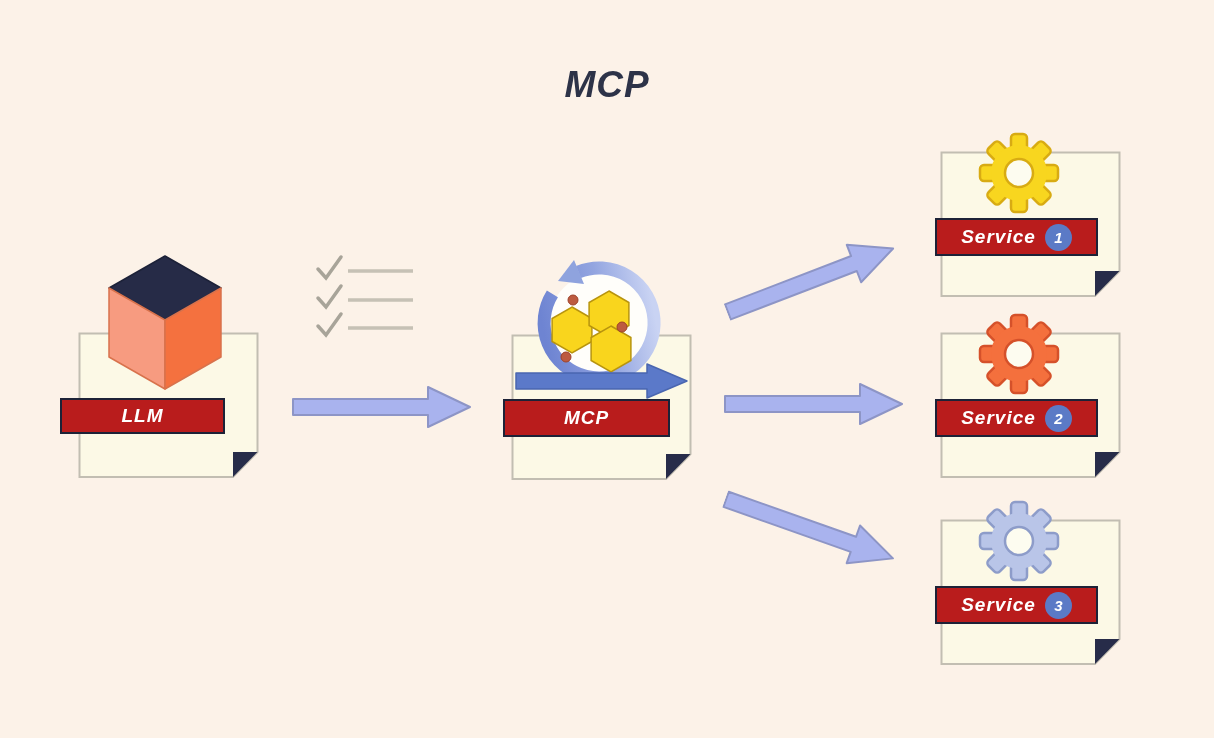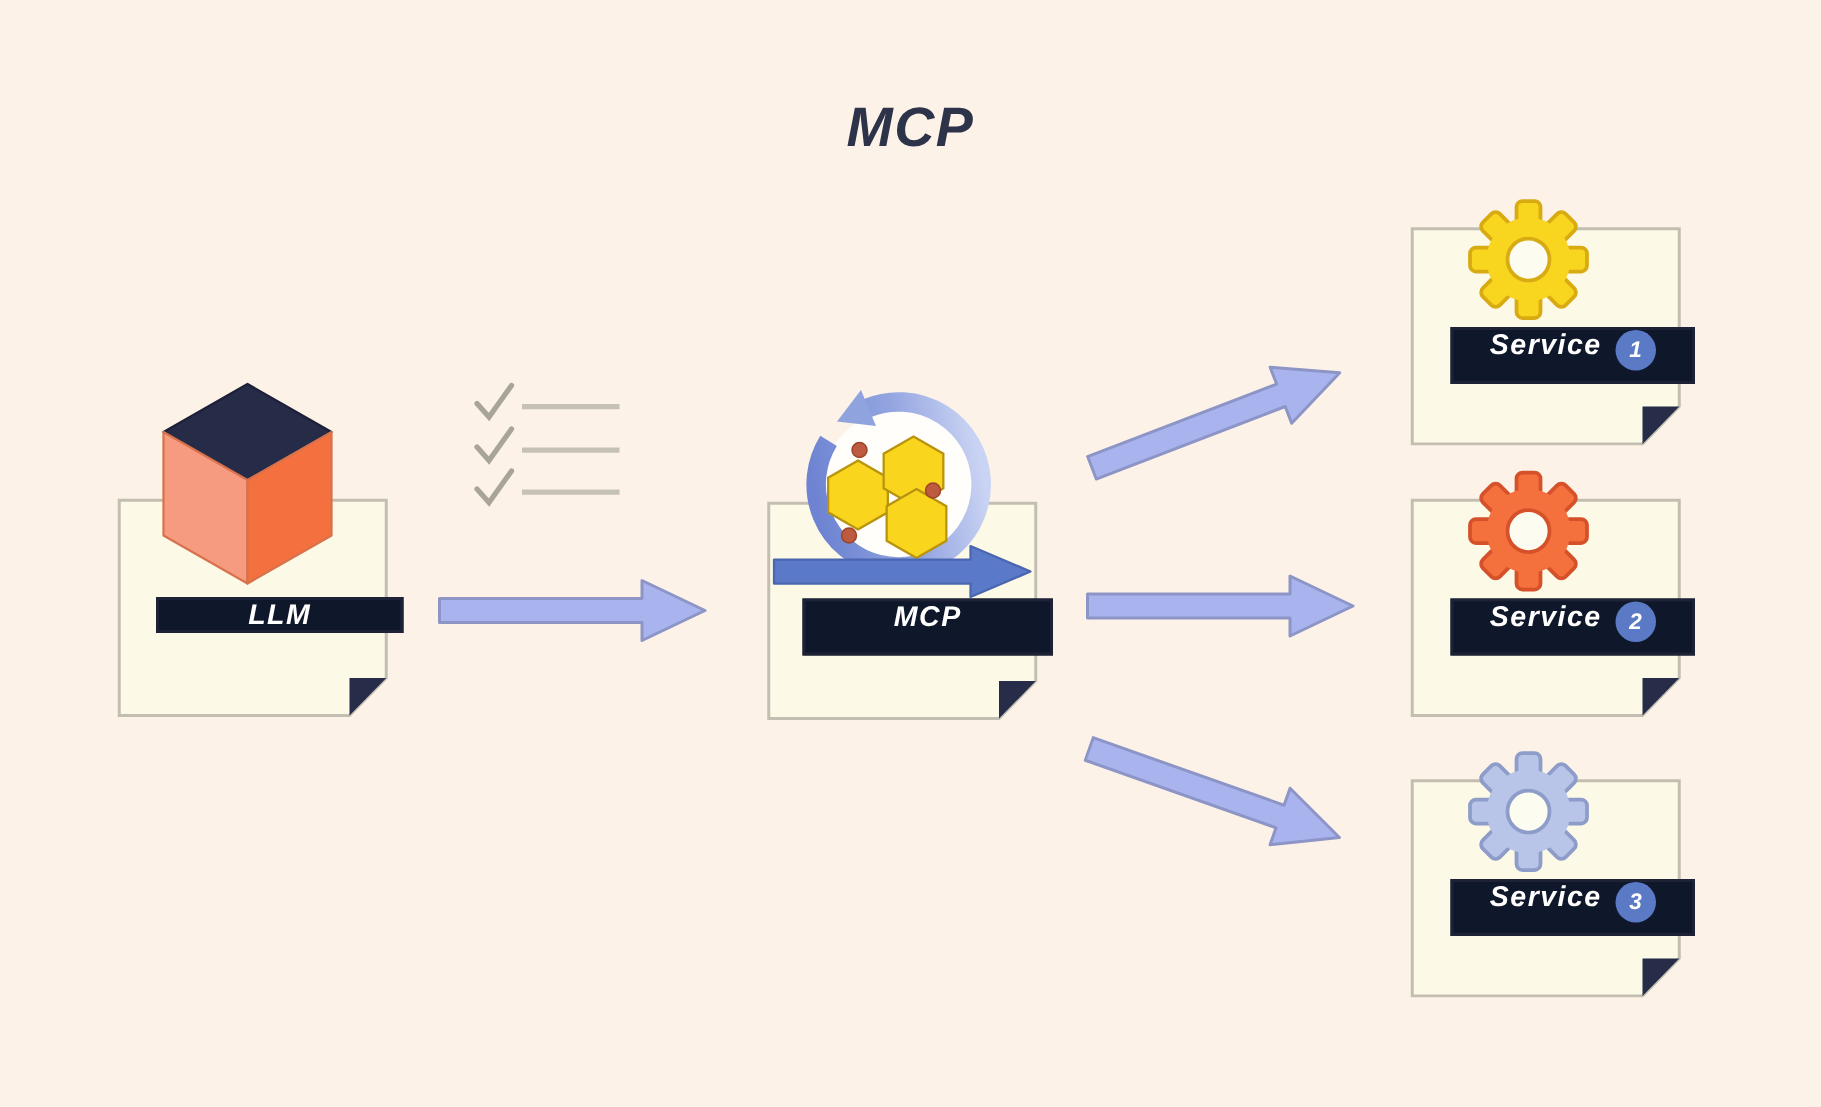--- a/index.html
+++ b/index.html
@@ -4,23 +4,23 @@
 <style>
   html,body{margin:0;padding:0;}
   body{font-family:"Liberation Sans", sans-serif; background:#fcf2e8;}
   .canvas{position:relative;width:1214px;height:738px;background:#fcf2e8;overflow:hidden;font-style:italic;}
   .abs{position:absolute;}
   .diagram-title{
     position:absolute;left:0;top:64px;width:1214px;text-align:center;
     font-size:37px;font-weight:bold;letter-spacing:1px;color:#2d3348;
   }
   .label-bar{
-    position:absolute;box-sizing:border-box;background:#0f172a;border:2px solid #1d2237;
-    display:flex;justify-content:center;gap:9px;
-    color:#ffffff;font-weight:bold;font-size:19px;letter-spacing:1px;margin-left:32px;
+    position:absolute;box-sizing:border-box;background:#b91c1c;border:2px solid #1d2237;
+    display:flex;align-items:center;justify-content:center;gap:9px;
+    color:#ffffff;font-weight:bold;font-size:19px;letter-spacing:1px;
   }
   .badge{
     width:27px;height:27px;border-radius:50%;background:#5b7ac6;
     display:flex;align-items:center;justify-content:center;
     color:#ffffff;font-size:15px;font-weight:bold;letter-spacing:0;
     flex:0 0 auto;
   }
   svg{display:block;}
 </style>
 </head>
@@ -34,21 +34,21 @@
     <path d="M1.5,1.5 H179.5 V120 L155,145 H1.5 Z" fill="#fcf9e6" stroke="#c2beb2" stroke-width="2"></path>
     <path d="M155,120 H179.5 L155,145 Z" fill="#272c49"></path>
   </svg>
 
   <svg class="abs" style="left:104px;top:252px;" width="122" height="141" viewBox="0 0 122 141">
     <polygon points="61,4 117,36 61,68 5,36" fill="#262b47" stroke="#1c2138" stroke-width="1.5" stroke-linejoin="round"></polygon>
     <polygon points="5,36 61,68 61,137 5,105" fill="#f79b80" stroke="#d8724c" stroke-width="1.5" stroke-linejoin="round"></polygon>
     <polygon points="117,36 61,68 61,137 117,105" fill="#f4713f" stroke="#d8724c" stroke-width="1.5" stroke-linejoin="round"></polygon>
   </svg>
 
-  <div class="label-bar" style="left:72px;top:398px;width:165px;height:24px;">
+  <div class="label-bar" style="left:60px;top:398px;width:165px;height:36px;">
     <span>LLM</span>
   </div>
 
   <svg class="abs" style="left:310px;top:250px;" width="110" height="90" viewBox="0 0 110 90">
     <path d="M8,19 l8,9 l15,-21" stroke="#a8a499" stroke-width="3.5" fill="none" stroke-linecap="round"></path>
     <line x1="38" y1="21" x2="103" y2="21" stroke="#c6c1b5" stroke-width="3.5"></line>
     <path d="M8,48 l8,9 l15,-21" stroke="#a8a499" stroke-width="3.5" fill="none" stroke-linecap="round"></path>
     <line x1="38" y1="50" x2="103" y2="50" stroke="#c6c1b5" stroke-width="3.5"></line>
     <path d="M8,76 l8,9 l15,-21" stroke="#a8a499" stroke-width="3.5" fill="none" stroke-linecap="round"></path>
     <line x1="38" y1="78" x2="103" y2="78" stroke="#c6c1b5" stroke-width="3.5"></line>

